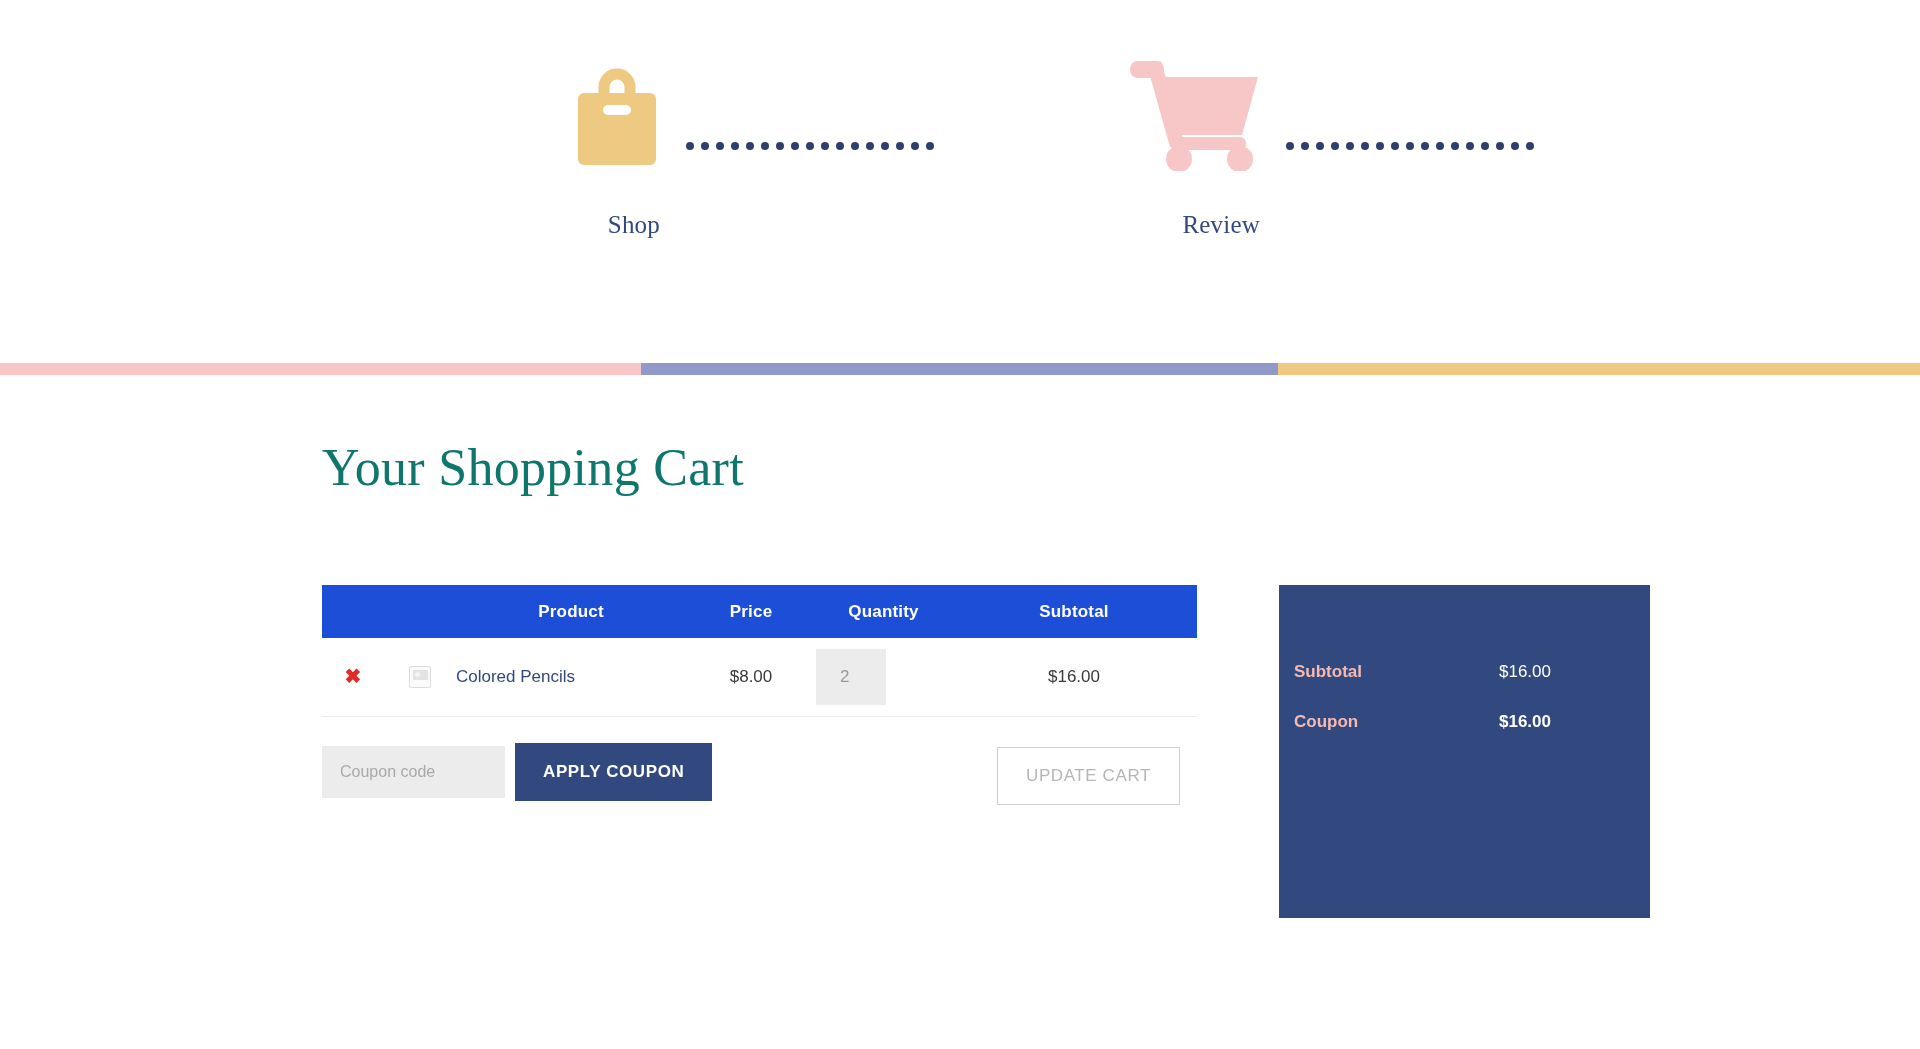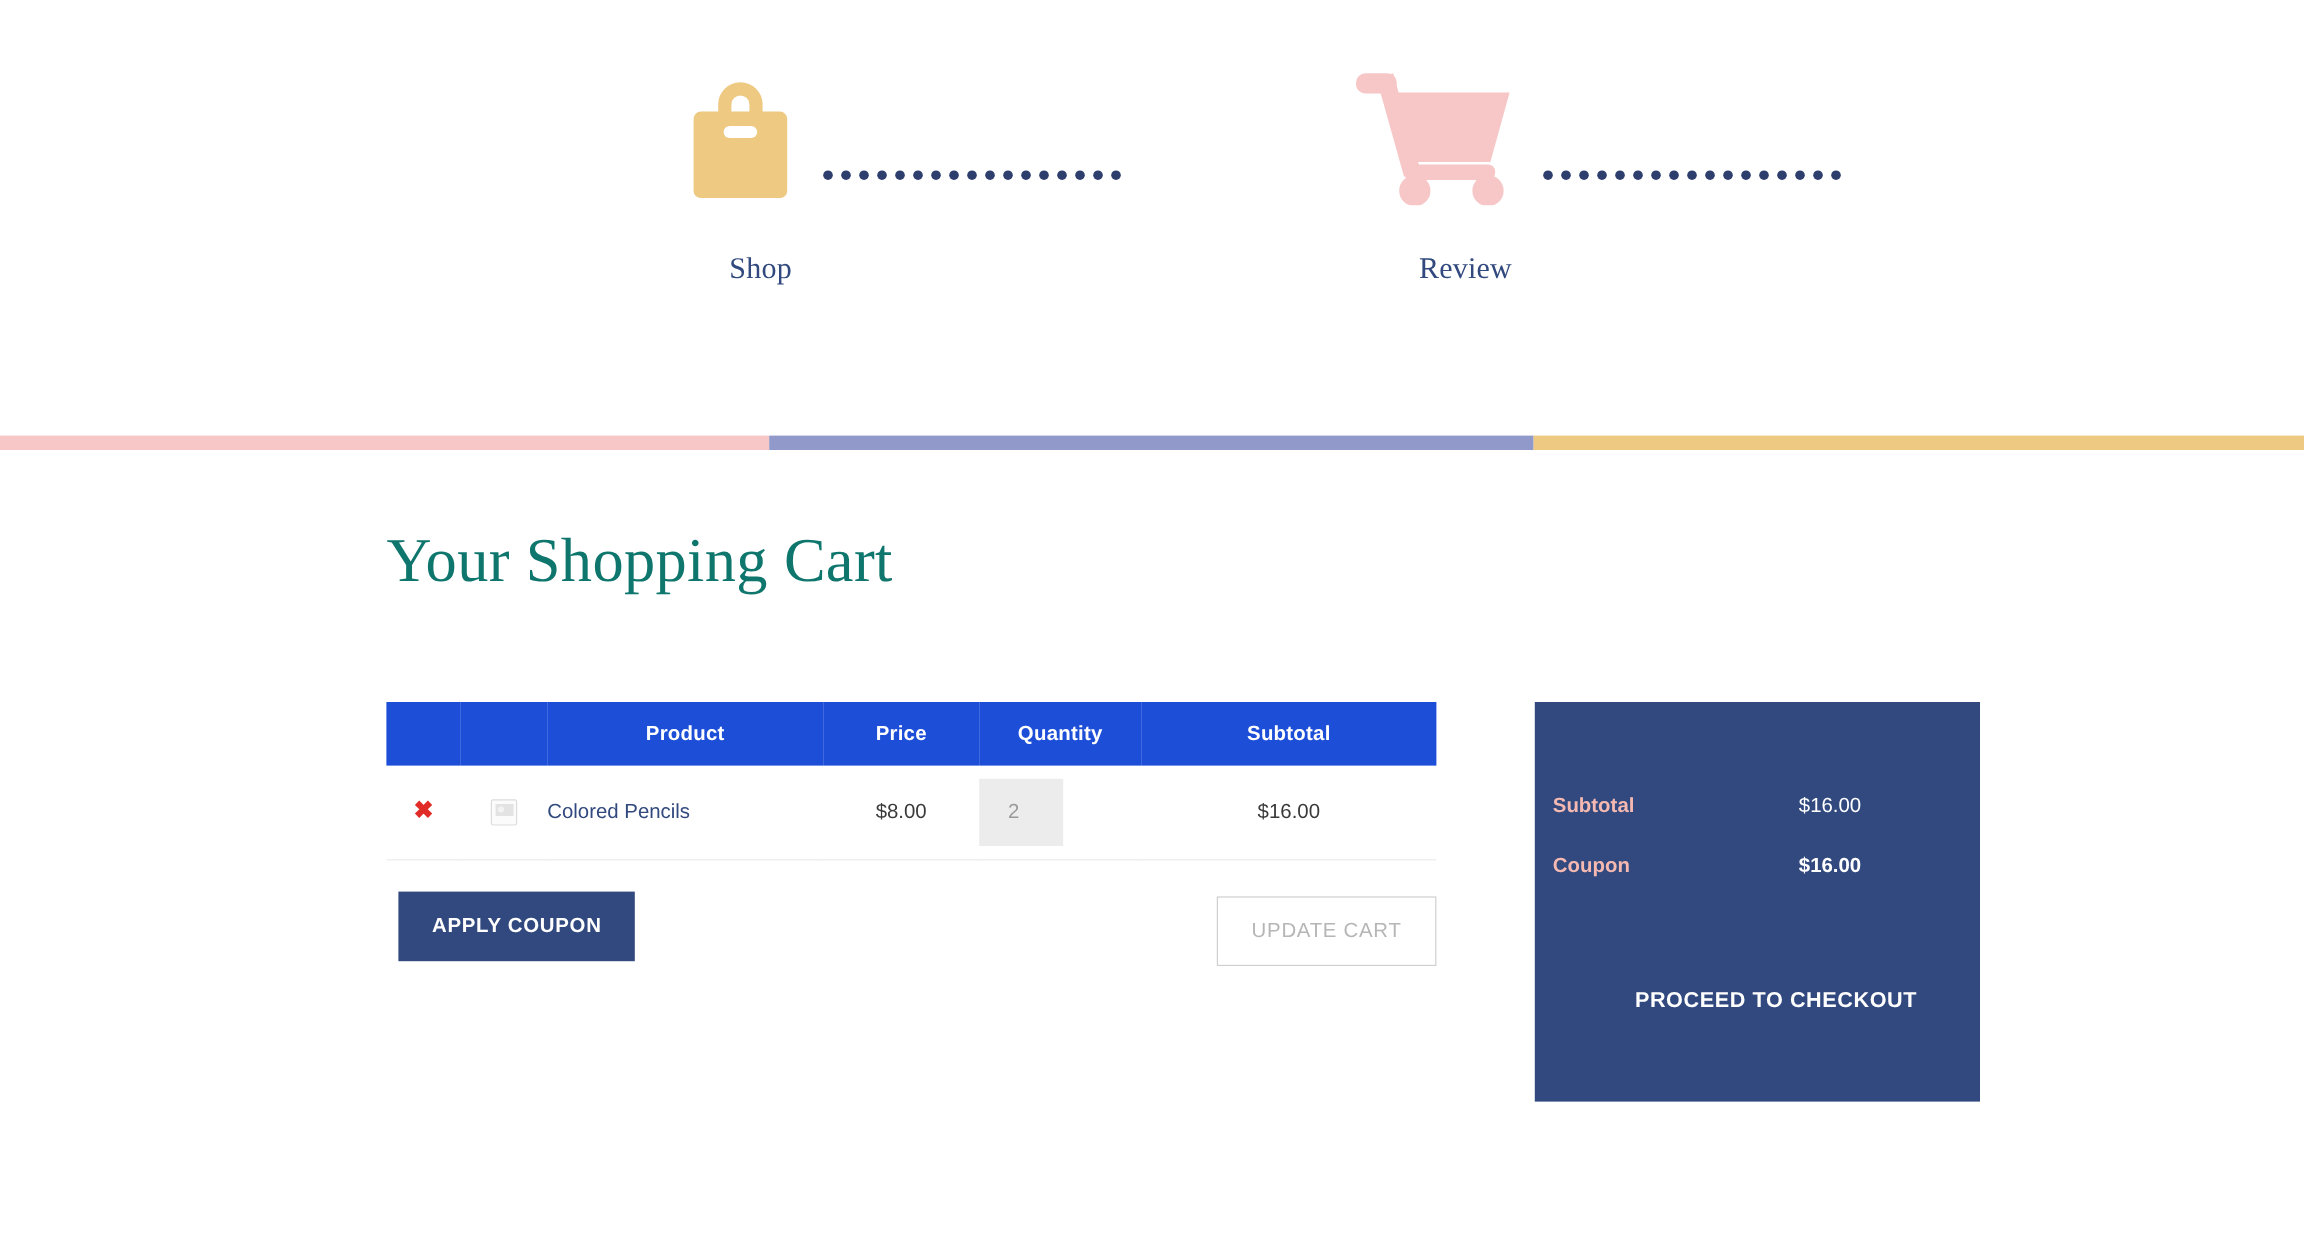--- a/index.html
+++ b/index.html
@@ -219,21 +219,21 @@
     color: #ffffff;
     border: none;
     font-size: 17px;
     font-weight: bold;
     letter-spacing: .6px;
     cursor: pointer;
     font-family: "Liberation Sans", sans-serif;
   }
   .btn-update {
     position: absolute;
-    right: 0;
+    right: 17px;
     top: 30px;
     height: 58px;
     padding: 0 28px;
     background: transparent;
     color: #b6b6b6;
     border: 1px solid #cfcfcf;
     font-size: 17px;
     letter-spacing: .6px;
     font-family: "Liberation Sans", sans-serif;
   }
@@ -408,38 +408,36 @@
               <td class="td-price">$8.00</td>
               <td class="td-qty">
                 <input class="qty-box" type="text" value="2" style="">
               </td>
               <td class="td-sub">$16.00</td>
             </tr>
           </tbody>
         </table>
 
         <div class="actions">
+          <input class="coupon-input" type="text" placeholder="Coupon code" style="">
           <button class="btn-apply">APPLY COUPON</button>
           <button class="btn-update">UPDATE CART</button>
         </div>
       </div>
 
       <div class="totals">
 
         <div class="totals-rows">
           <div class="totals-row">
             <div class="tot-label">Subtotal</div>
             <div class="tot-value">$16.00</div>
           </div>
           <div class="totals-row">
             <div class="tot-label">Coupon</div>
             <div class="tot-value bold">$16.00</div>
           </div>
         </div>
 
-        <div class="checkout-wrap">
-          <button class="btn-checkout">PROCEED TO CHECKOUT</button>
-        </div>
       </div>
 
     </div>
   </div>
 </div>
 
 </body></html>

